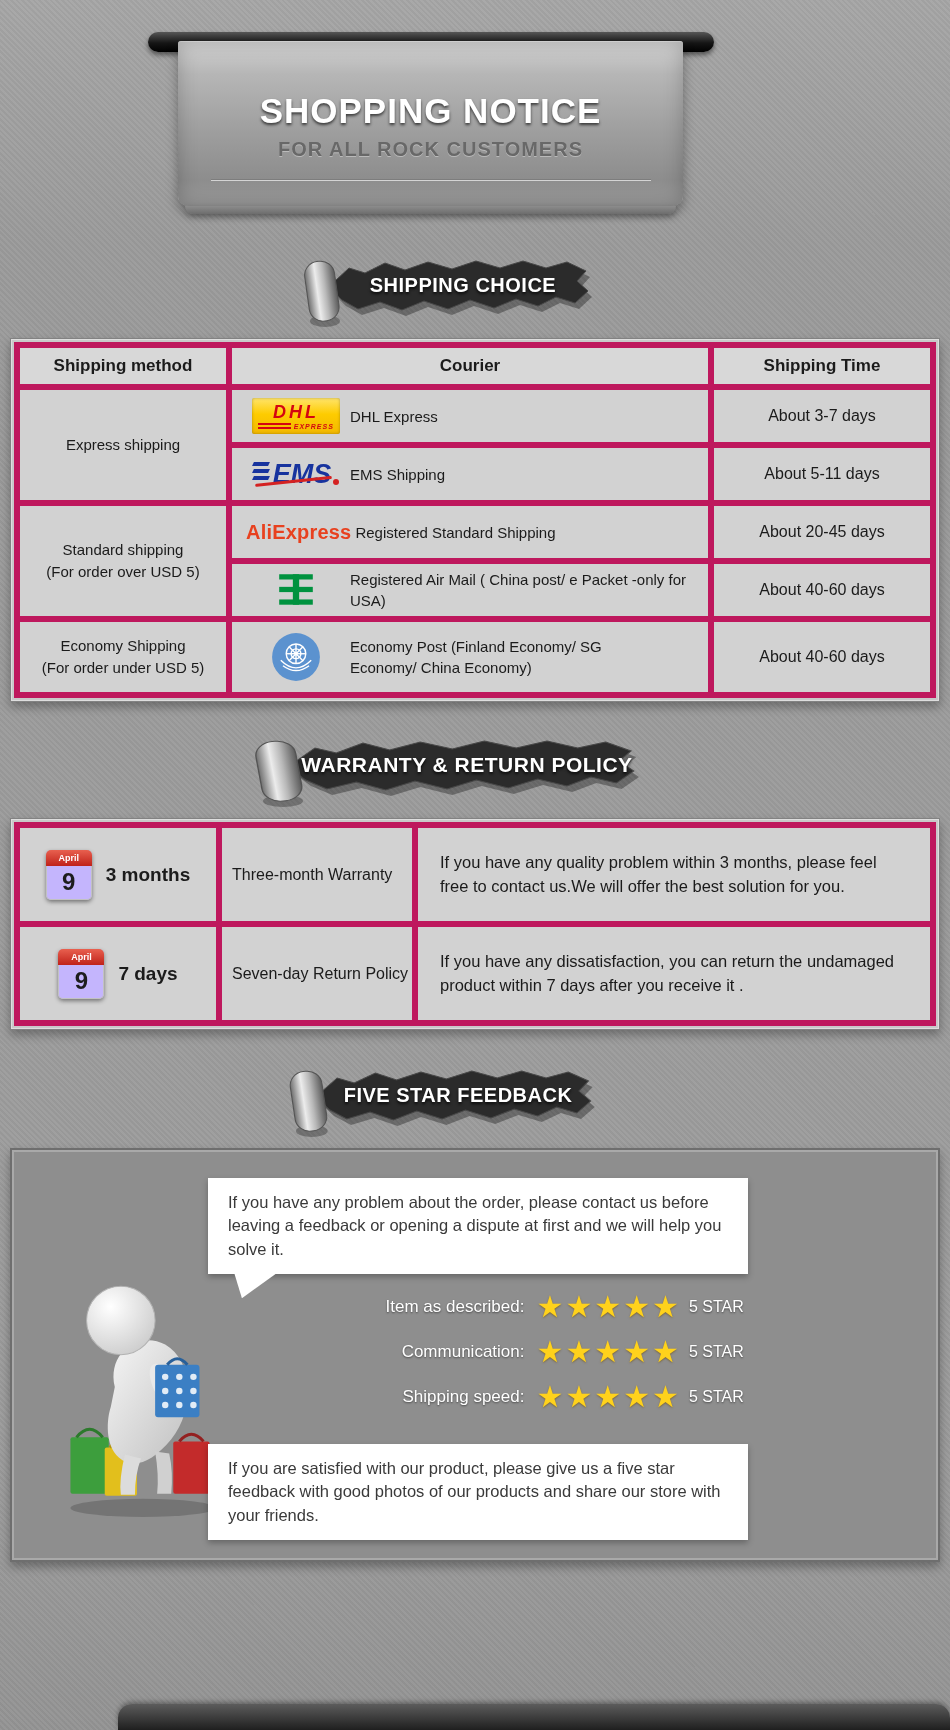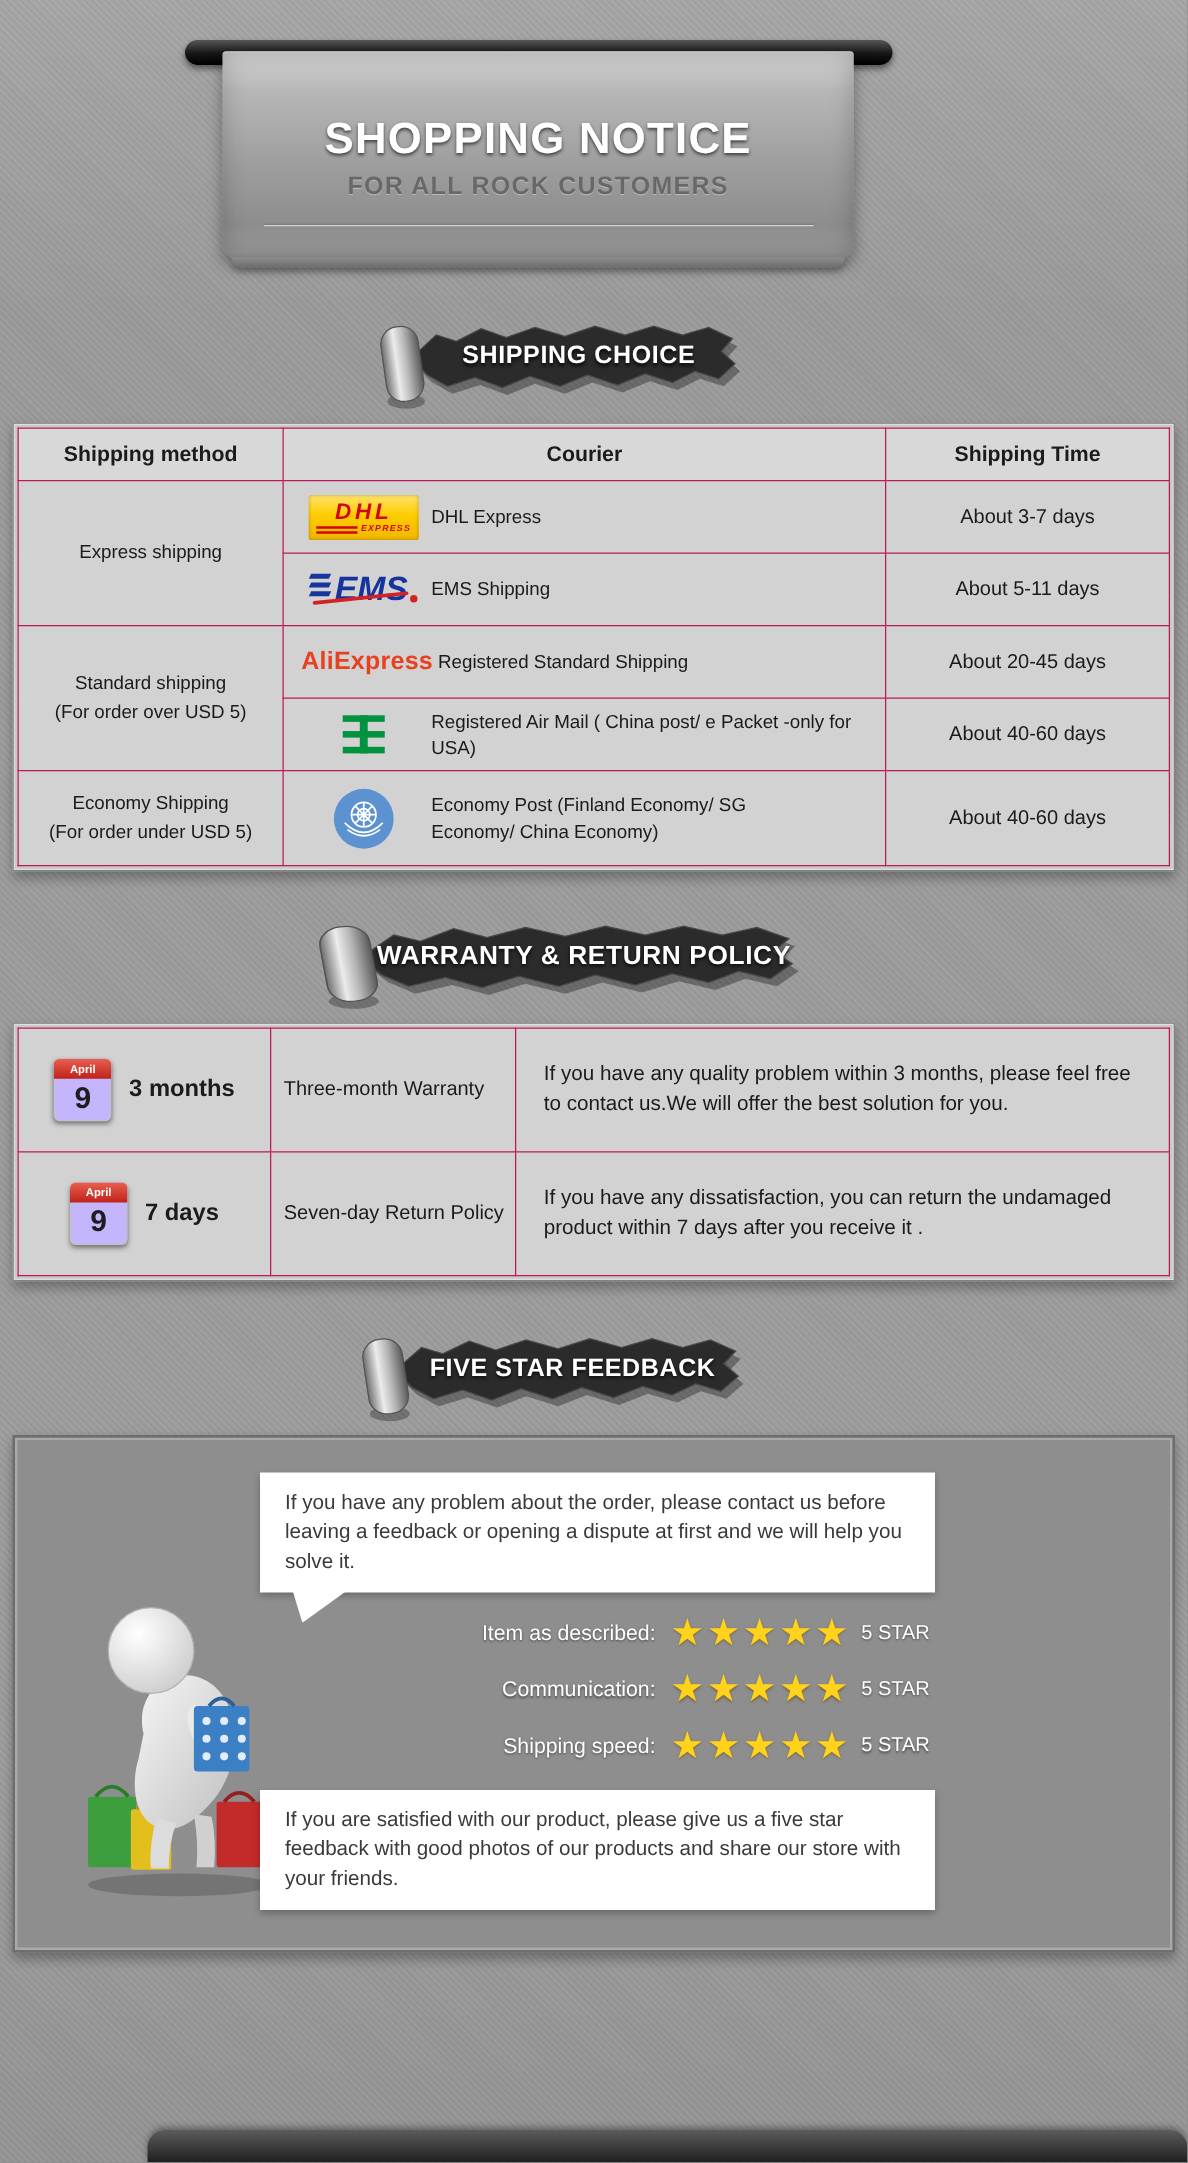--- a/index.html
+++ b/index.html
@@ -37,21 +37,21 @@
     color:#fff;font-weight:bold;font-size:20px;letter-spacing:.5px;text-shadow:0 2px 3px rgba(0,0,0,.8);}
   .ribbon-shipping{left:295px;top:248px;width:300px;}
   .ribbon-warranty{left:243px;top:728px;width:400px;}
   .ribbon-warranty .ribbon-text{font-size:21px;}
   .ribbon-feedback{left:280px;top:1058px;width:318px;}
 
   
   .panel{position:absolute;left:10px;right:10px;background:#c9c9c9;border:1px solid #828282;padding:3px;
     box-shadow:inset 0 0 0 1px #dedede, 0 5px 9px rgba(0,0,0,.3);}
   .panel table{width:100%;border-collapse:collapse;background:#d2d2d2;border:1px solid #8f8f8f;}
-  .panel th,.panel td{border:1px solid #be185d;color:#1b1b1b;}
+  .panel th,.panel td{border:6px solid #be185d;color:#1b1b1b;}
   .ship-panel{top:338px;}
   .ship-panel th{height:42px;font-size:17px;background:#d8d8d8;}
   .cell-method{text-align:center;font-size:15px;white-space:pre-line;line-height:1.5;}
   .cell-courier{height:58px;padding-left:14px;}
   .cell-courier.tall{height:76px;}
   .courier-inner{display:flex;align-items:center;gap:4px;}
   .logo-box{flex:0 0 100px;display:flex;justify-content:center;align-items:center;}
   .courier-name{font-size:15px;line-height:1.4;padding-right:8px;}
   .cell-time{text-align:center;font-size:16px;}
 
@@ -86,21 +86,21 @@
   .cal-day{font-size:24px;font-weight:bold;color:#1d1d1d;line-height:32px;}
 
   
   .fb-panel{position:absolute;left:10px;right:10px;top:1148px;height:414px;background:#8e8e8e;
     border:2px solid #6e6e6e;box-shadow:inset 0 0 0 2px #a9a9a9, 0 5px 9px rgba(0,0,0,.3);}
   .bubble{position:absolute;left:196px;width:540px;background:#fff;border-radius:0;padding:13px 20px;
     font-size:16.5px;color:#3a3a3a;line-height:1.42;box-shadow:0 3px 6px rgba(0,0,0,.28);}
   .bubble-top{top:28px;}
   .bubble-tail{position:absolute;left:26px;bottom:-24px;width:44px;height:26px;background:#fff;
     clip-path:polygon(0 0,100% 0,18% 100%);}
-  .bubble-bottom{top:282px;}
+  .bubble-bottom{top:294px;}
   .figure{position:absolute;left:42px;top:118px;width:172px;height:252px;}
   .ratings{position:absolute;right:191px;top:134px;width:430px;}
   .rating-row{display:flex;align-items:center;justify-content:flex-end;height:45px;}
   .rating-label{color:#fff;font-size:17px;text-shadow:0 1px 2px rgba(0,0,0,.5);margin-right:12px;}
   .stars{display:flex;gap:2px;}
   .star{color:var(--star-gold);font-size:30px;line-height:1;text-shadow:0 1px 2px rgba(110,75,0,.6);}
   .rating-value{color:#fff;font-size:16px;margin-left:10px;text-shadow:0 1px 2px rgba(0,0,0,.5);width:58px;}
 
   .footer-bar{position:absolute;left:118px;right:0;bottom:0;height:26px;border-radius:14px 14px 0 0;
     background:linear-gradient(180deg,#5c5c5c,#1f1f1f);box-shadow:0 -2px 5px rgba(0,0,0,.35);}

